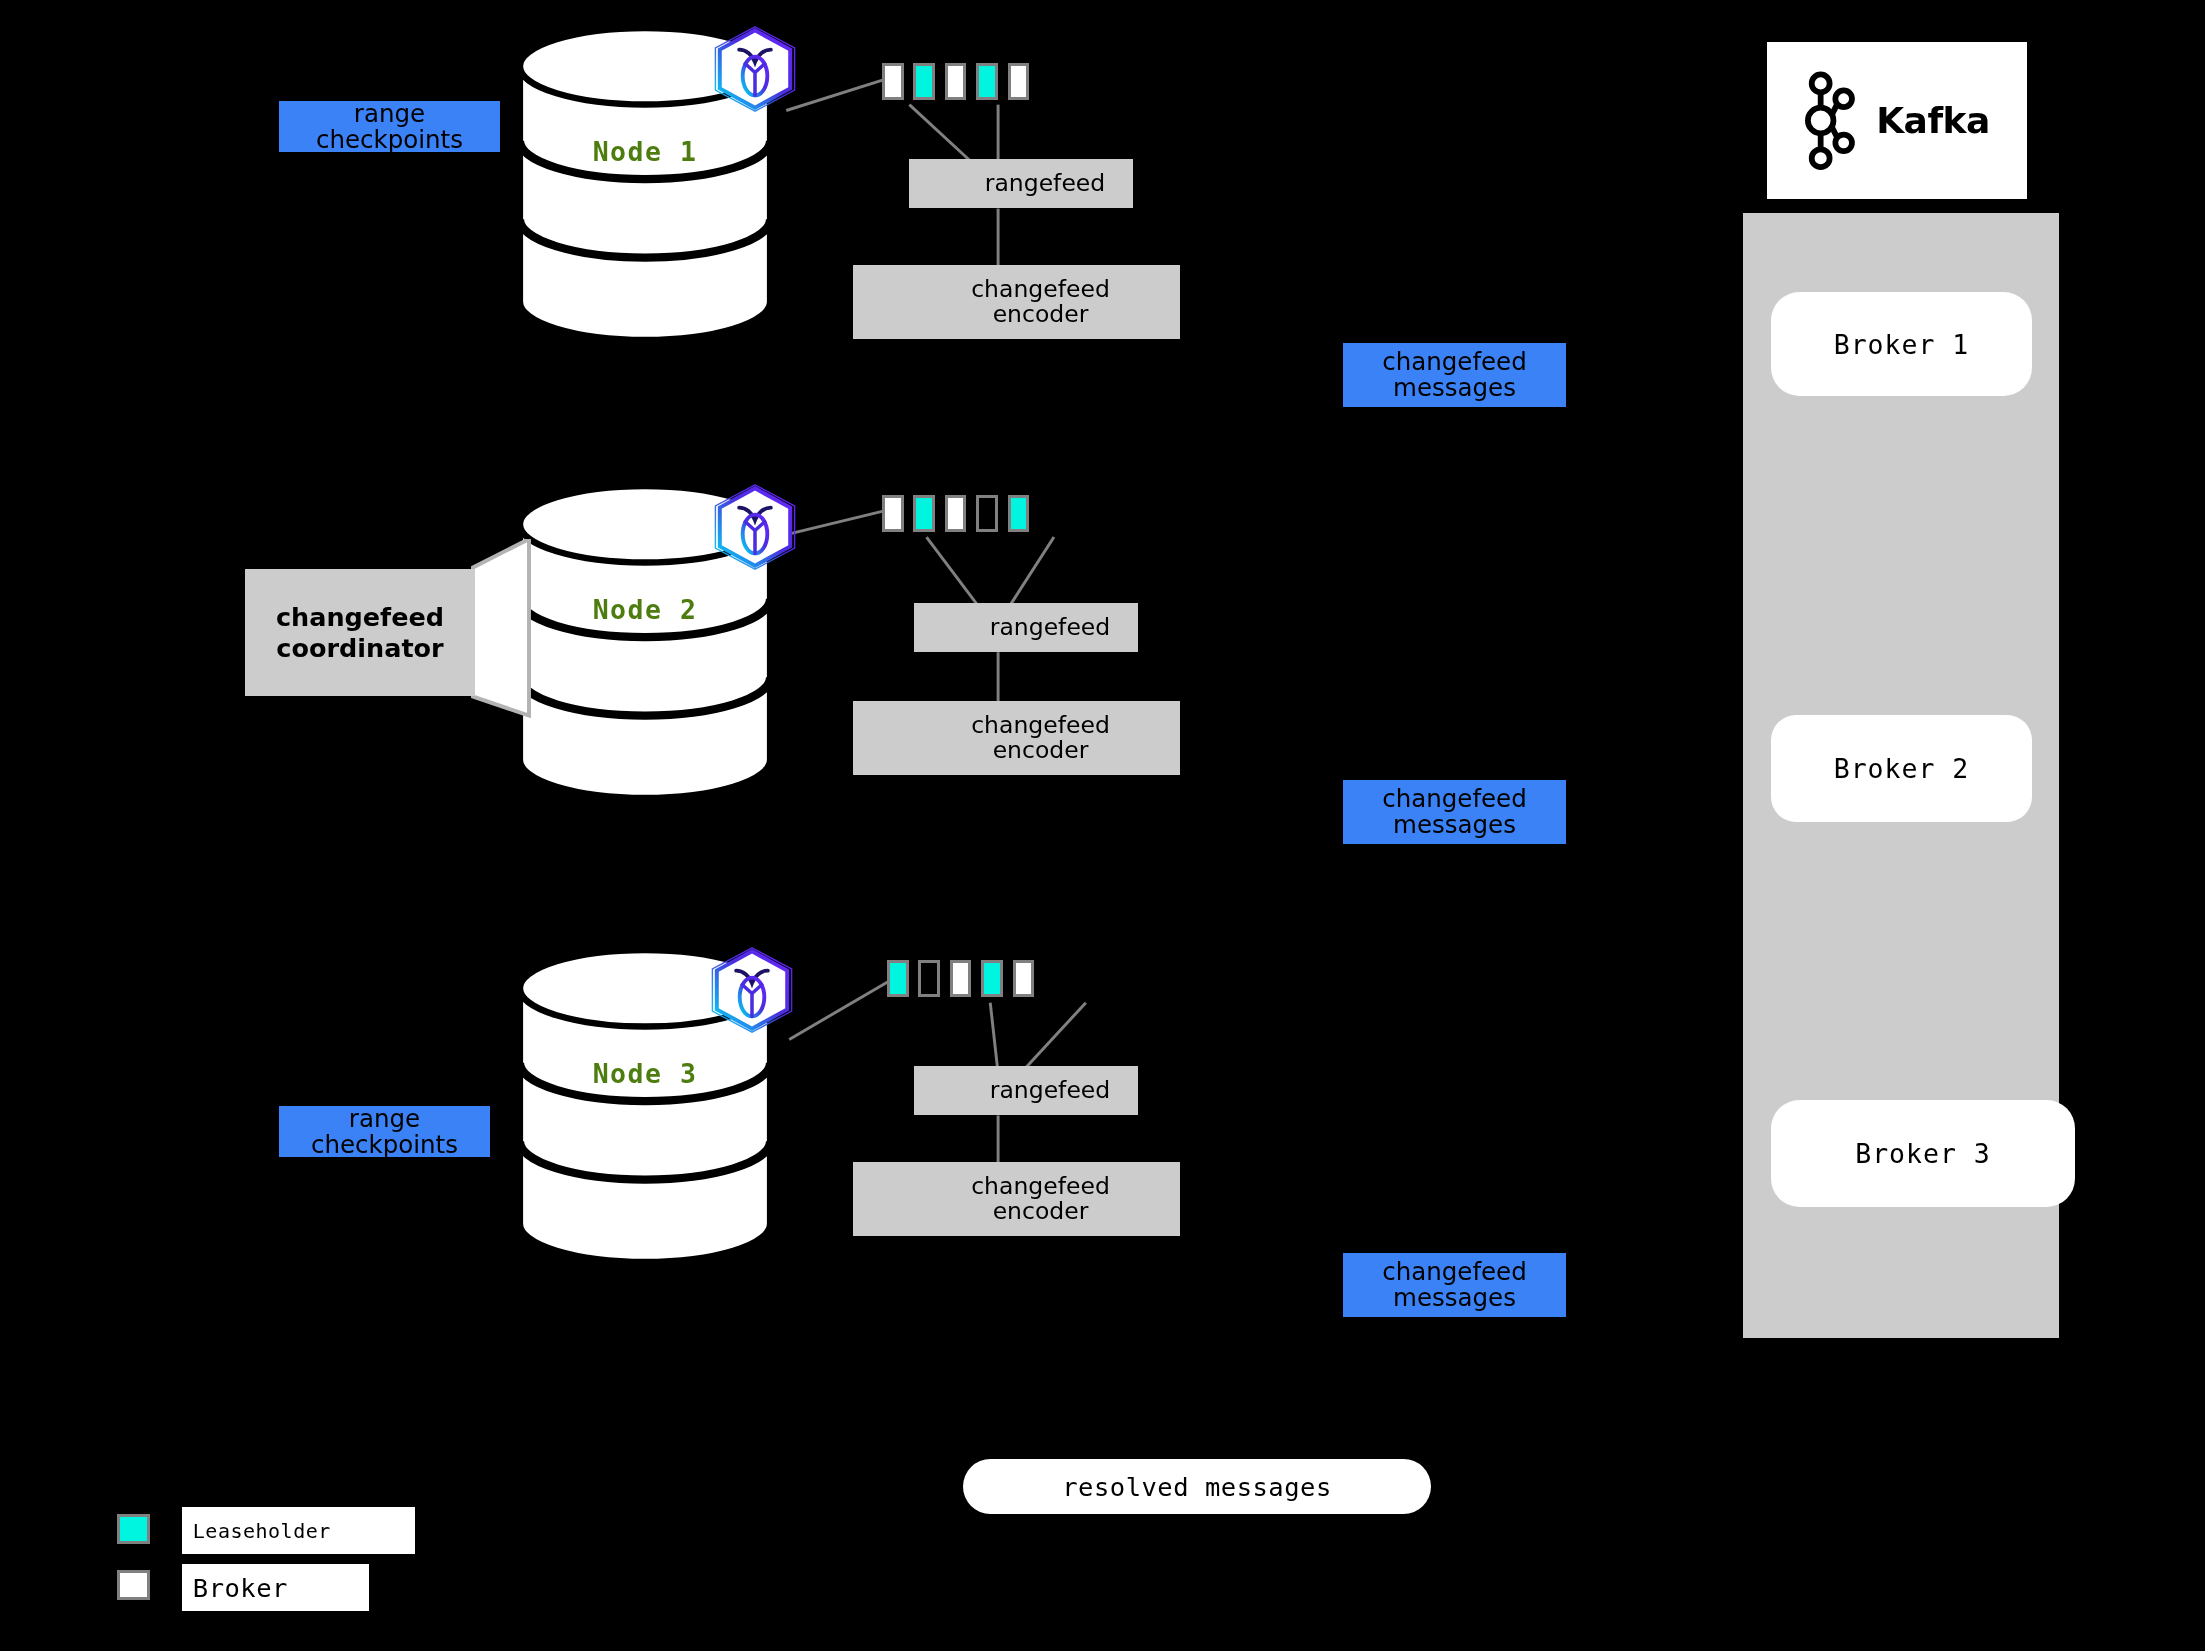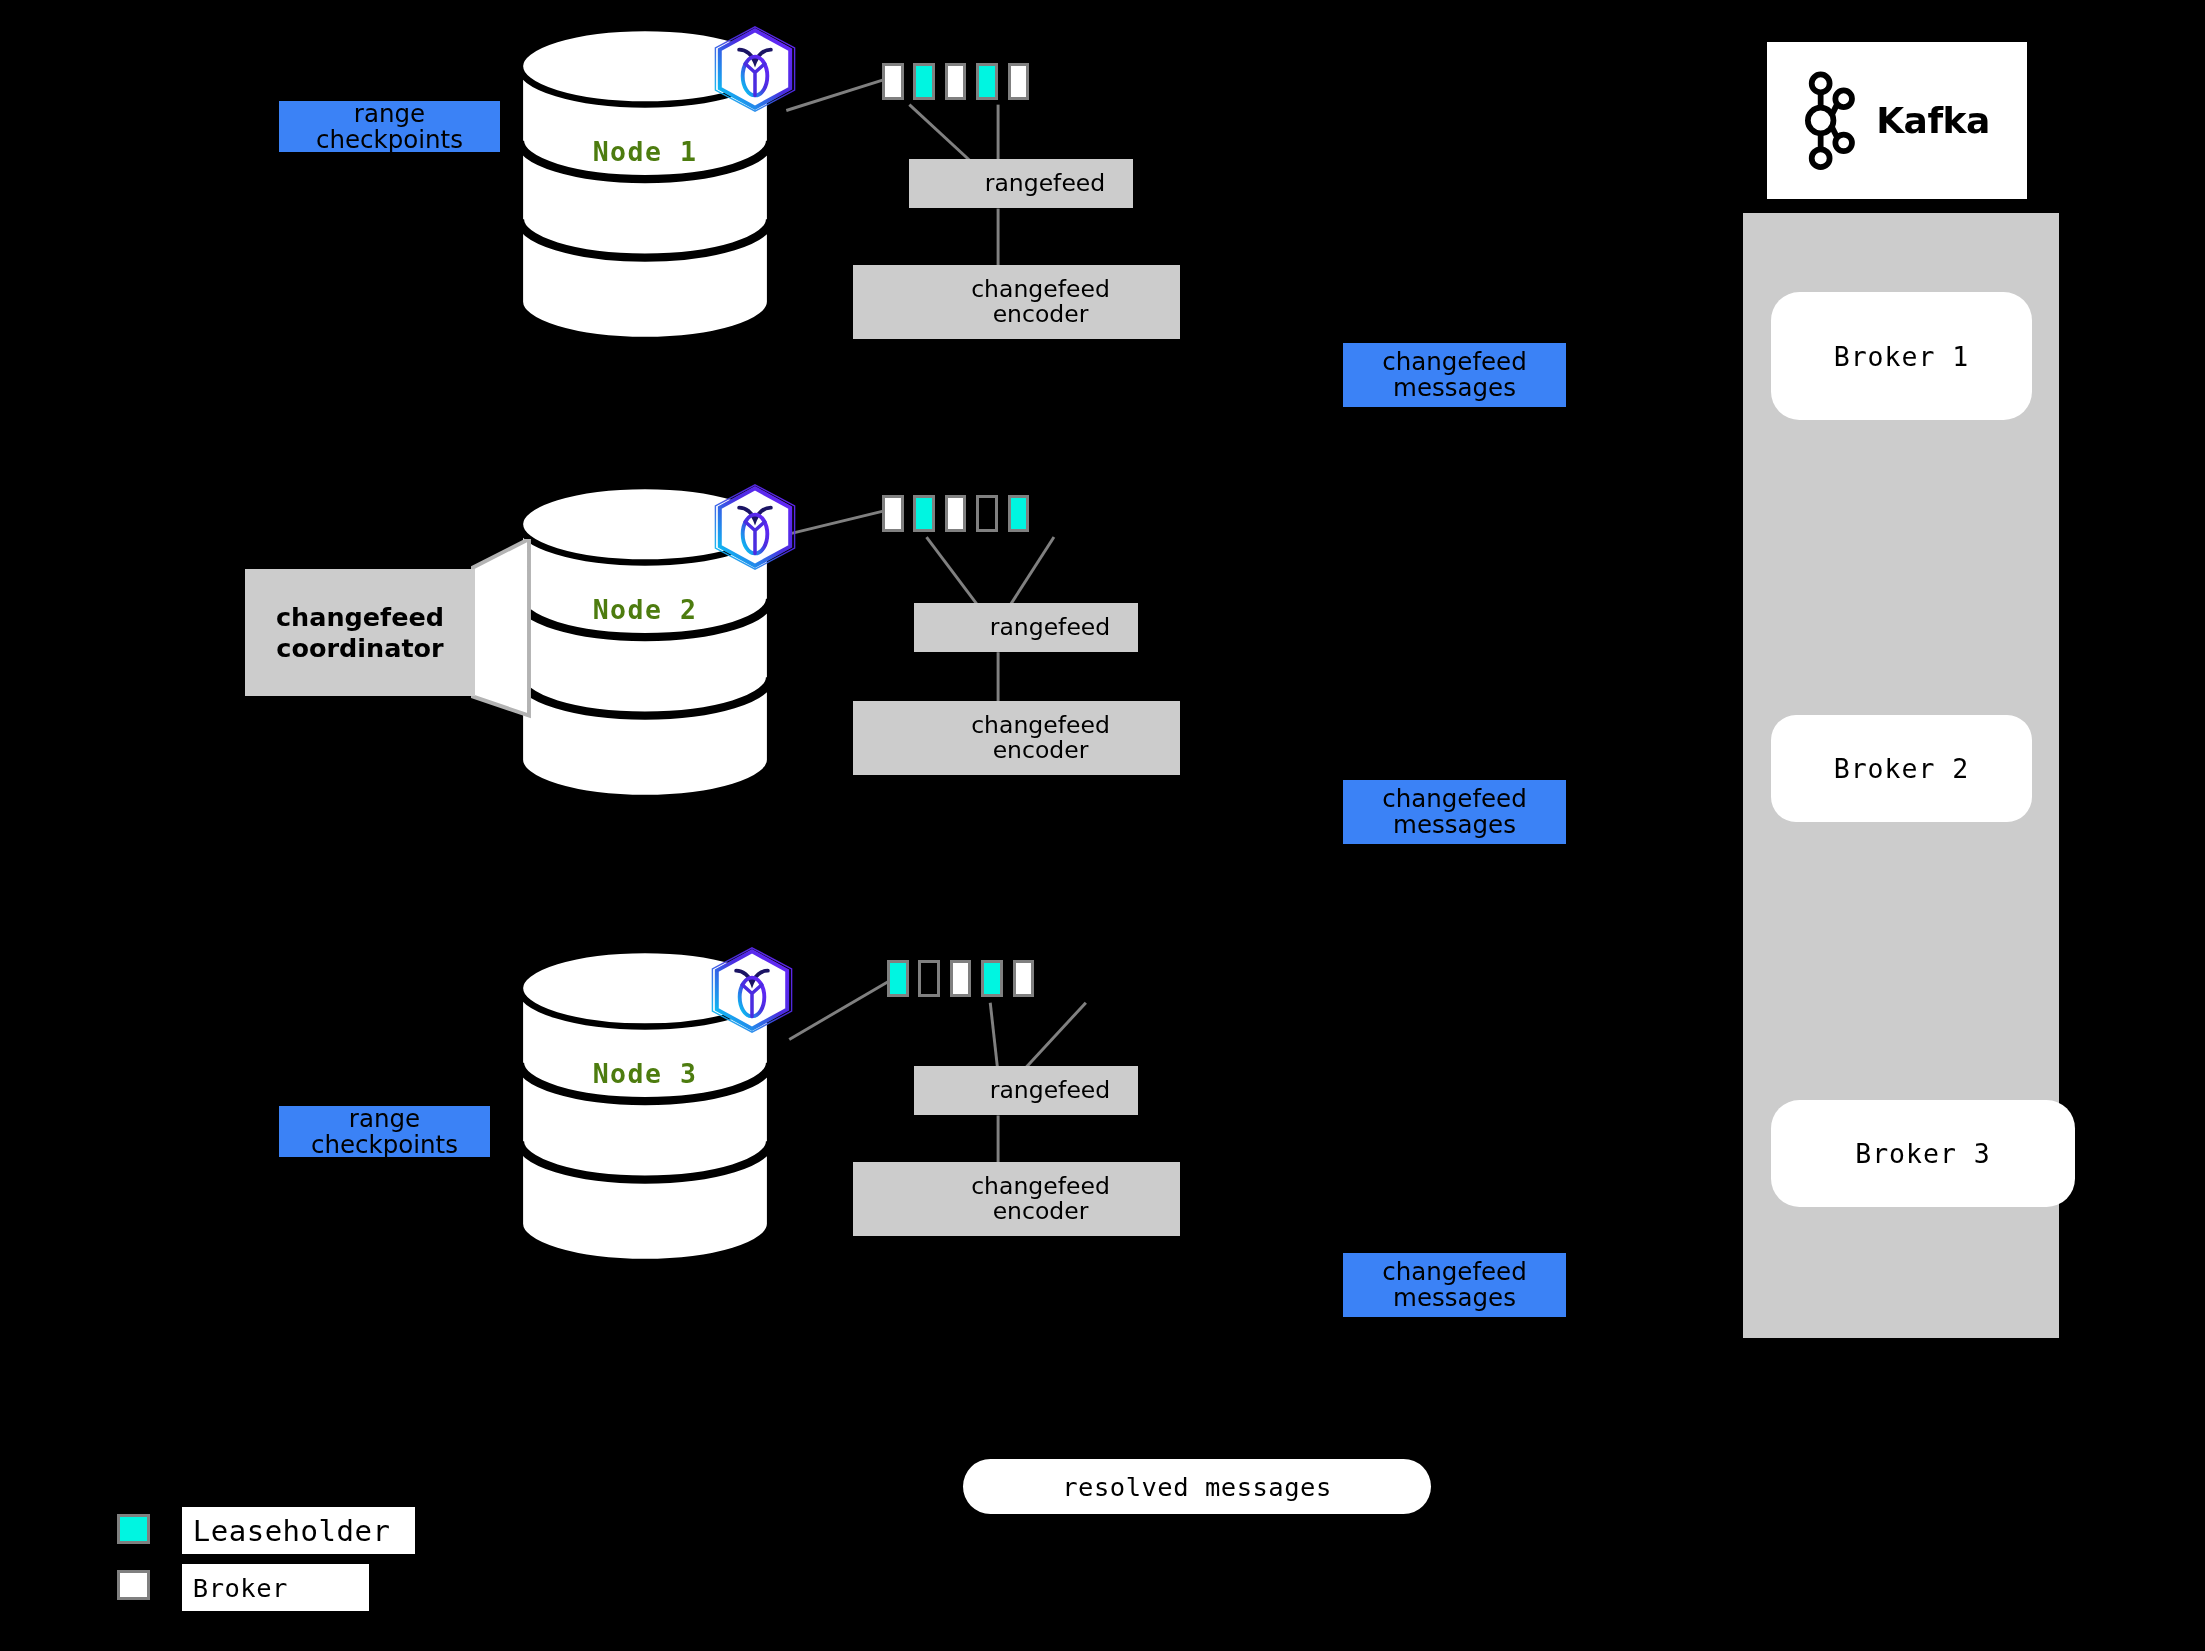--- a/index.html
+++ b/index.html
@@ -301,26 +301,26 @@
         <path d="M26 99 L26 124"></path>
         <path d="M44 69 L52 53"></path>
         <path d="M44 90 L52 106"></path>
       </g>
     </svg>
     <span class="kafka-word">Kafka</span>
   </div>
 
   <div class="kafka-panel" style="left:1743px;top:213px;width:316px;height:1125px;"></div>
 
-  <div class="broker" style="left:1771px;top:292px;width:261px;height:128px;font-size:26.5px;">Broker 1</div>
+  <div class="broker" style="left:1771px;top:292px;width:261px;height:104px;font-size:26.5px;">Broker 1</div>
   <div class="broker" style="left:1771px;top:715px;width:261px;height:107px;font-size:26.5px;border-radius:25px;">Broker 2</div>
   <div class="broker" style="left:1771px;top:1100px;width:304px;height:107px;font-size:26.5px;">Broker 3</div>
 
   <div class="oval" style="position:absolute;left:963px;top:1459px;width:468px;height:55px;font-size:25.5px;">resolved messages</div>
 
   <div class="legend-sw" style="left:117px;top:1514px;background:#00F5E1;"></div>
-  <div class="legend-txt" style="left:182px;top:1507px;width:222px;height:47px;font-size:29px;">Leaseholder</div>
+  <div class="legend-txt" style="left:182px;top:1507px;width:222px;height:47px;font-size:20px;">Leaseholder</div>
 
   <div class="legend-sw" style="left:117px;top:1570px;background:#ffffff;"></div>
   <div class="legend-txt" style="left:182px;top:1564px;width:176px;height:47px;font-size:25.5px;">Broker</div>
 
 </div>
 
 
 </body></html>

